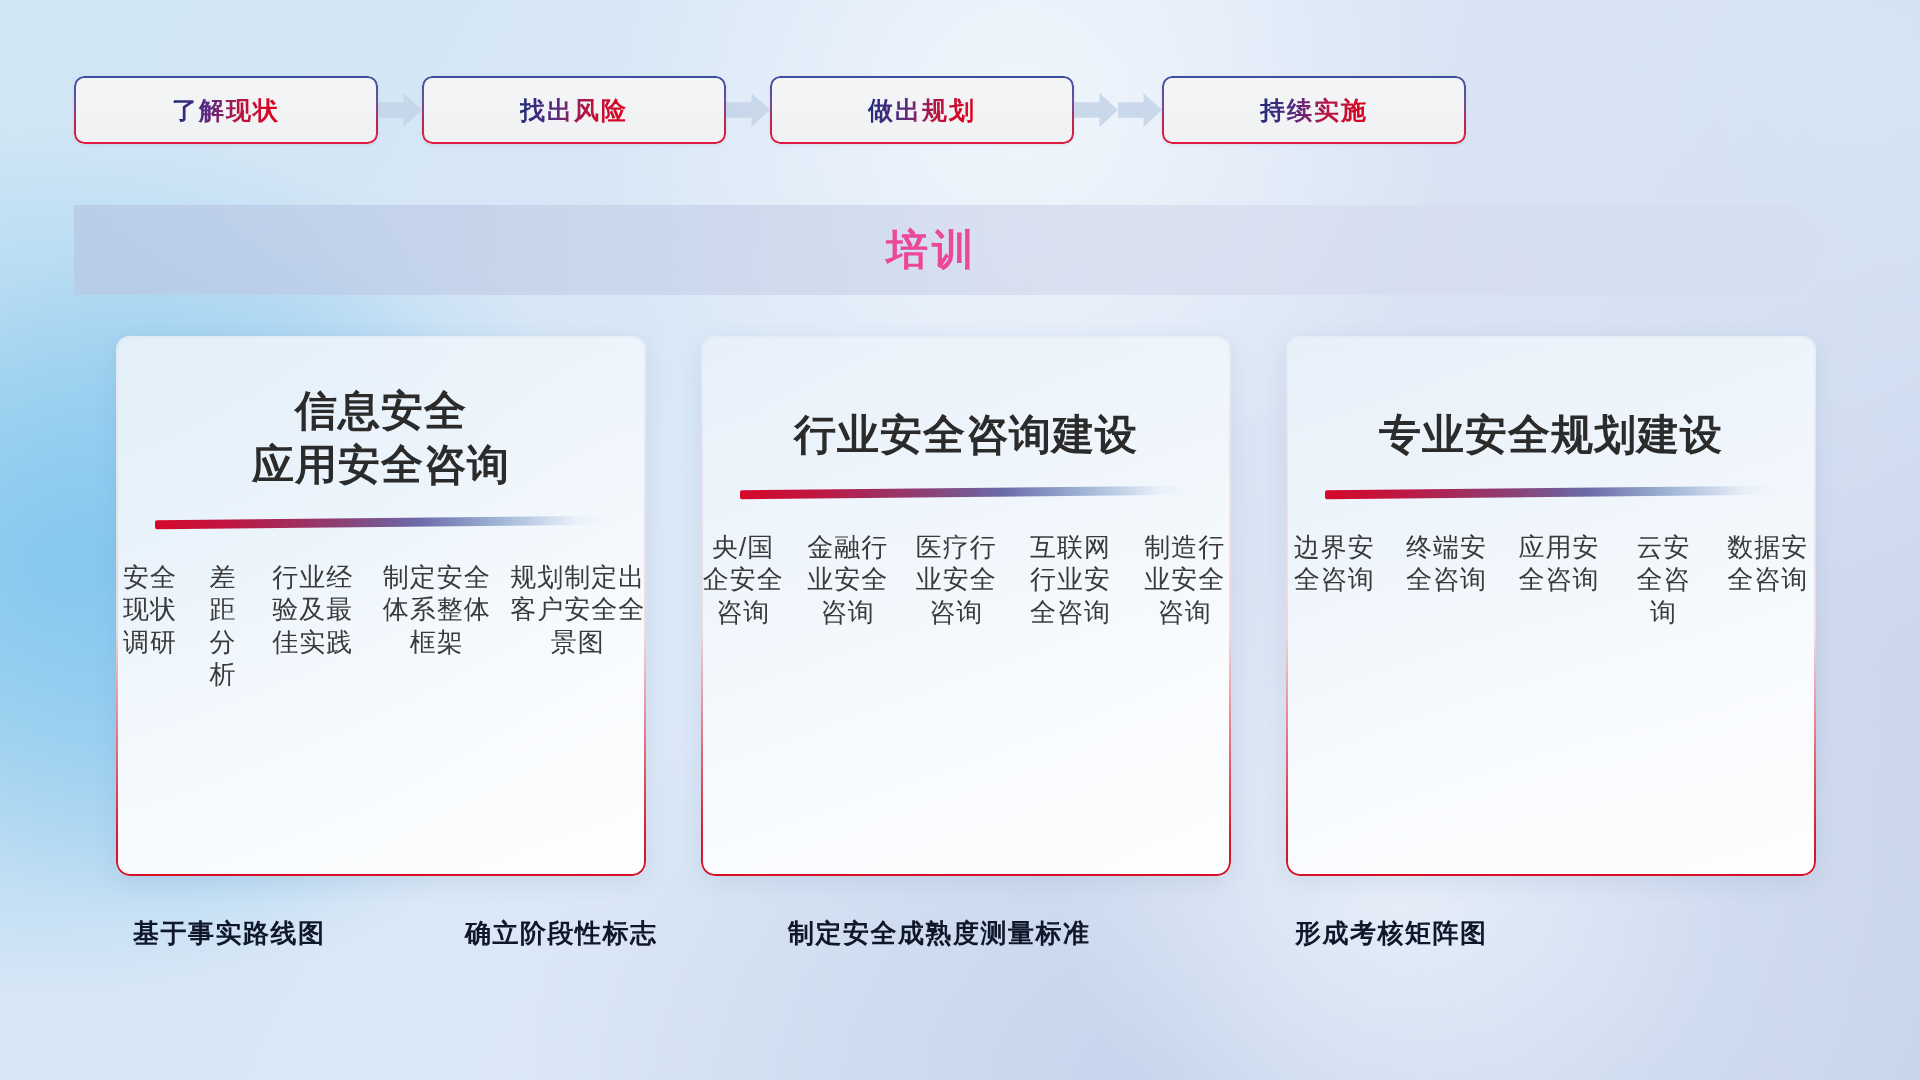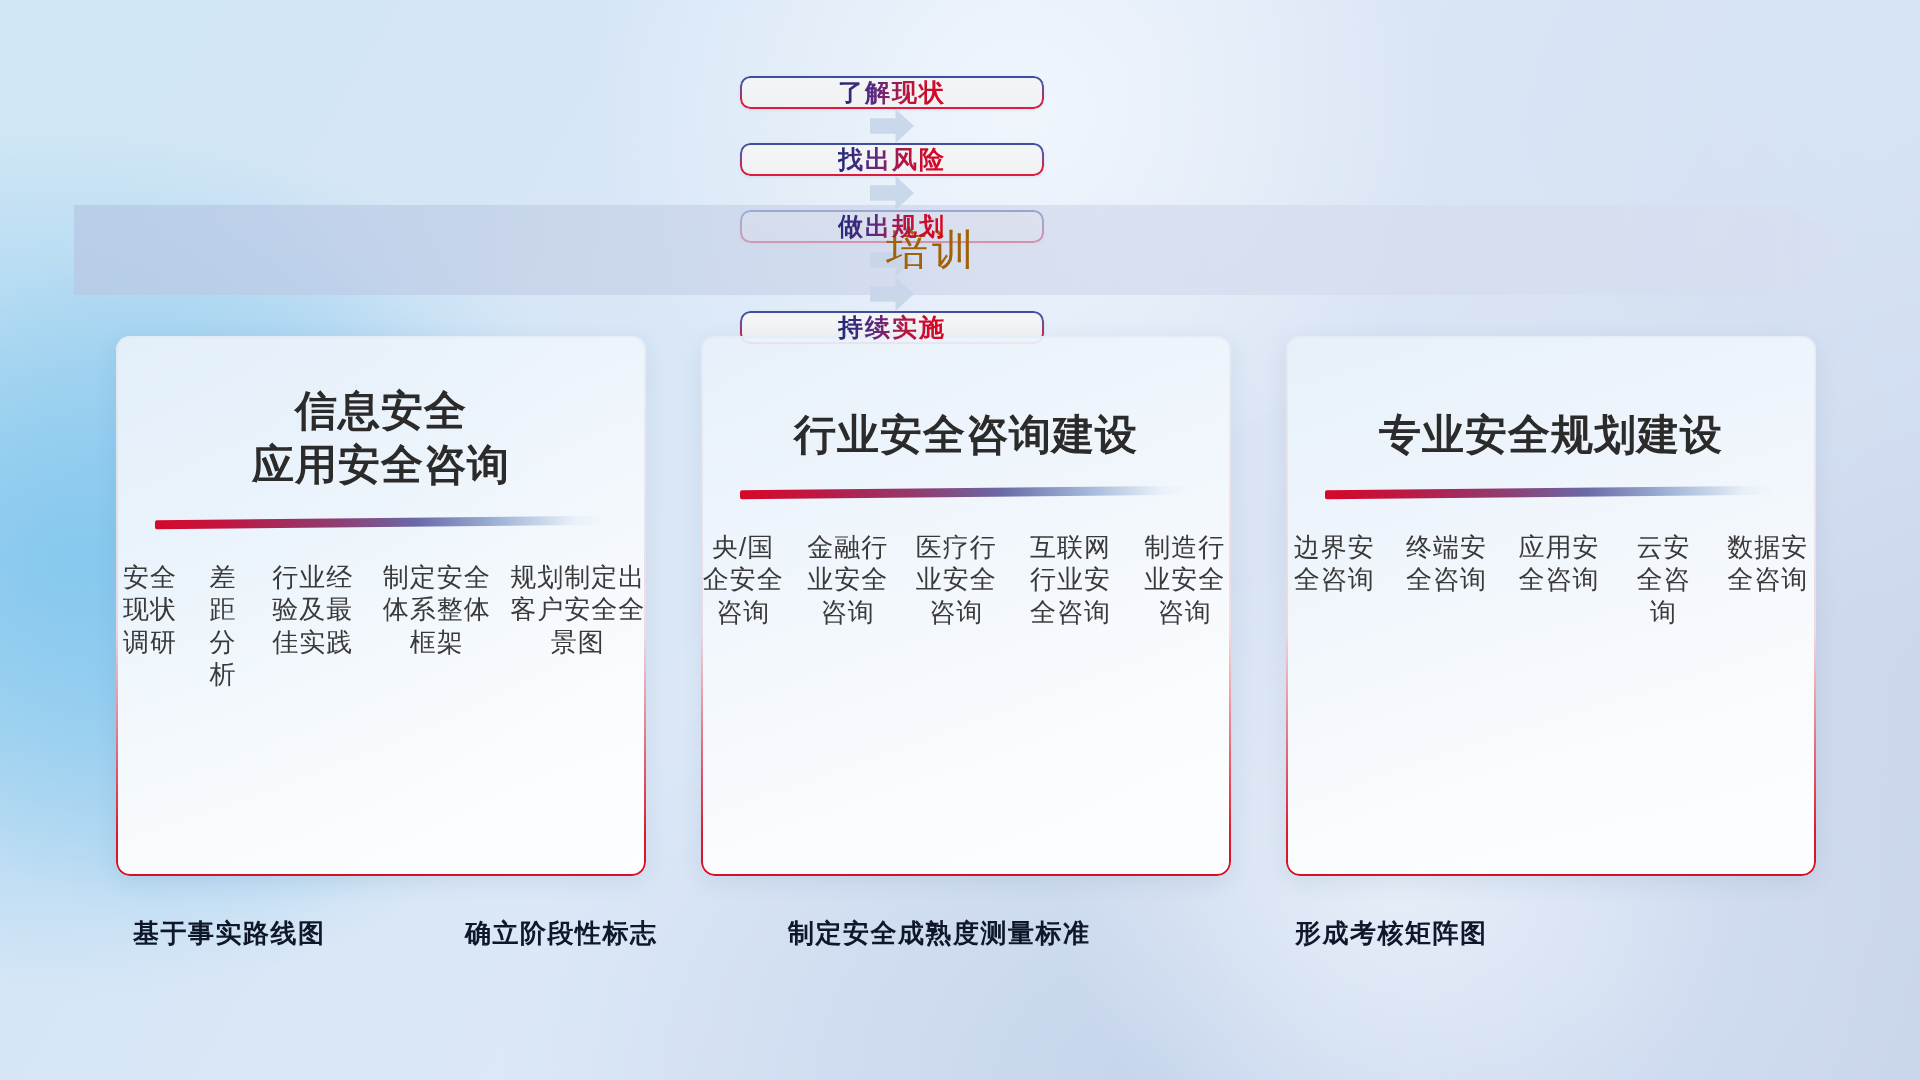--- a/index.html
+++ b/index.html
@@ -20,21 +20,21 @@
   .bloom-b{ left:520px; top:-240px; width:1000px; height:700px;
     background:radial-gradient(circle, rgba(244,248,253,0.85) 0%, rgba(244,248,253,0) 70%); }
   .bloom-c{ right:-120px; bottom:-260px; width:900px; height:760px;
     background:radial-gradient(circle, rgba(210,222,242,0.8) 0%, rgba(210,222,242,0) 70%); }
   .bloom-d{ left:1020px; top:560px; width:760px; height:620px;
     background:radial-gradient(circle, rgba(240,246,252,0.7) 0%, rgba(240,246,252,0) 70%); }
 
   
   .steps{
     position:absolute; left:74px; top:76px; width:1636px; height:68px;
-    display:flex; align-items:center; justify-content:flex-start;flex-direction:column;
+    display:flex; align-items:center; justify-content:flex-start;
   }
   .step{
     position:relative; width:304px; height:68px; border-radius:10px;
     background:linear-gradient(180deg,#f4f5f7 0%,#f2f3f5 55%,#f0f1f3 100%);
     display:flex; align-items:center; justify-content:center;
     box-shadow:0 1px 3px rgba(40,70,120,0.10);
   }
   .step::before{
     content:""; position:absolute; inset:0; border-radius:10px; padding:1.6px;
     background:linear-gradient(180deg,#3b4f9e 0%,#6c4f9c 38%,#c8224a 72%,#e01b3d 100%);
@@ -64,21 +64,21 @@
     background:linear-gradient(95deg, rgba(183,201,229,0.80) 0%, rgba(196,208,232,0.72) 30%, rgba(208,215,235,0.62) 60%, rgba(215,221,238,0.50) 100%);
   }
   .banner-tip{
     position:absolute; left:1716px; top:0; width:64px; height:90px;
     background:linear-gradient(95deg, rgba(214,220,238,0.50) 0%, rgba(219,225,240,0.30) 100%);
     clip-path:polygon(0% 0%,100% 50%,0% 100%);
   }
   .banner-title{
     position:absolute; left:0; top:0; width:1716px; height:90px;
     display:flex; align-items:center; justify-content:center;
-    font-size:42px; font-weight:400; color:#a16207; letter-spacing:4px;
+    font-size:42px; font-weight:700; color:#ec4899; letter-spacing:4px;
   }
 
   
   .cards{
     position:absolute; left:116px; top:336px; width:1700px; height:540px;
     display:flex; justify-content:space-between;
   }
   .card{
     position:relative; width:530px; height:540px; border-radius:14px;
     background:linear-gradient(160deg, rgba(232,241,250,0.92) 0%, rgba(240,246,252,0.95) 34%, rgba(250,252,254,0.97) 70%, rgba(253,254,255,0.99) 100%);

